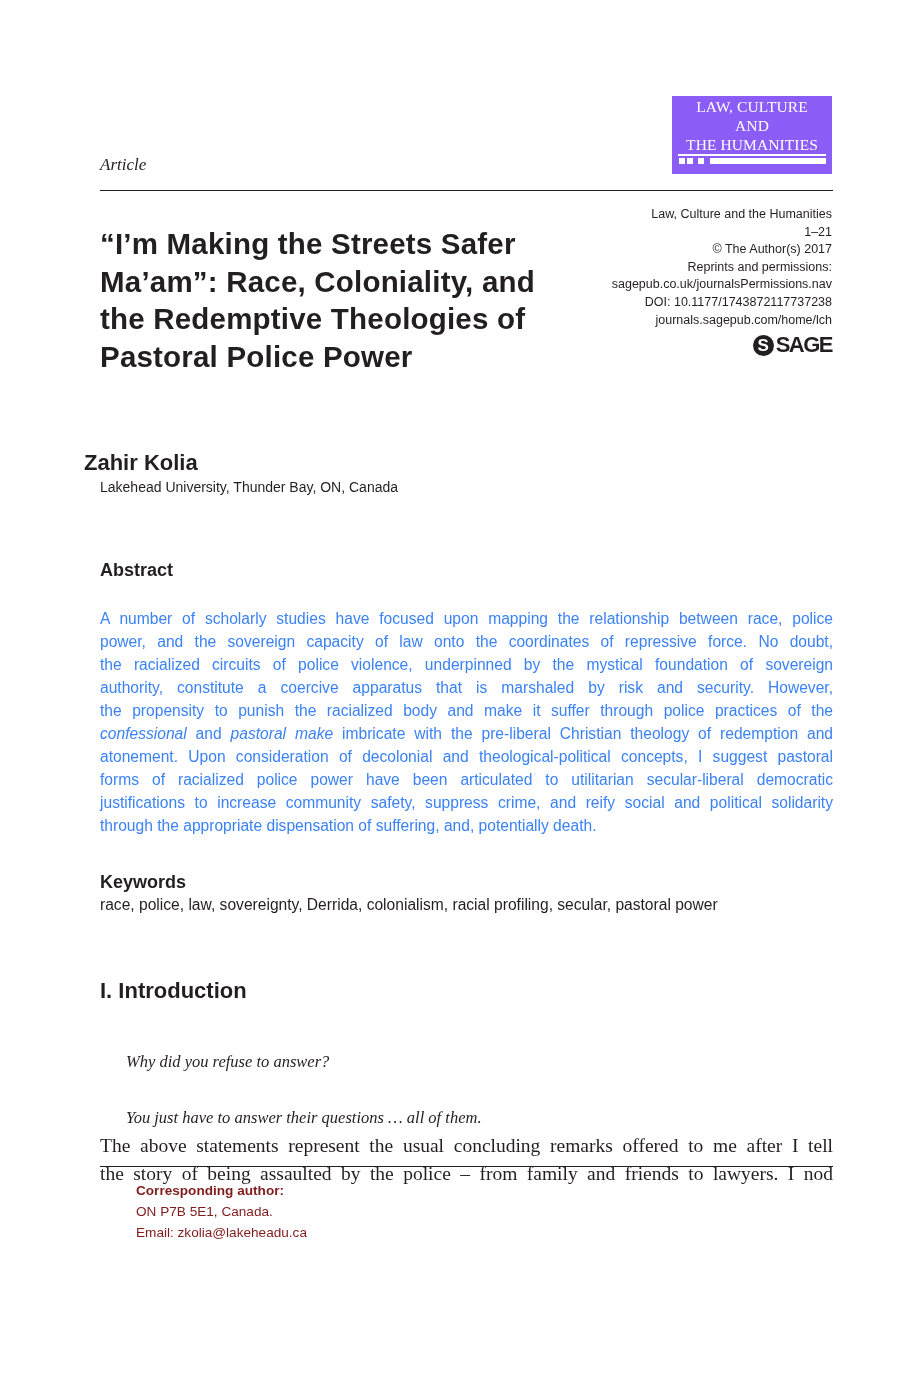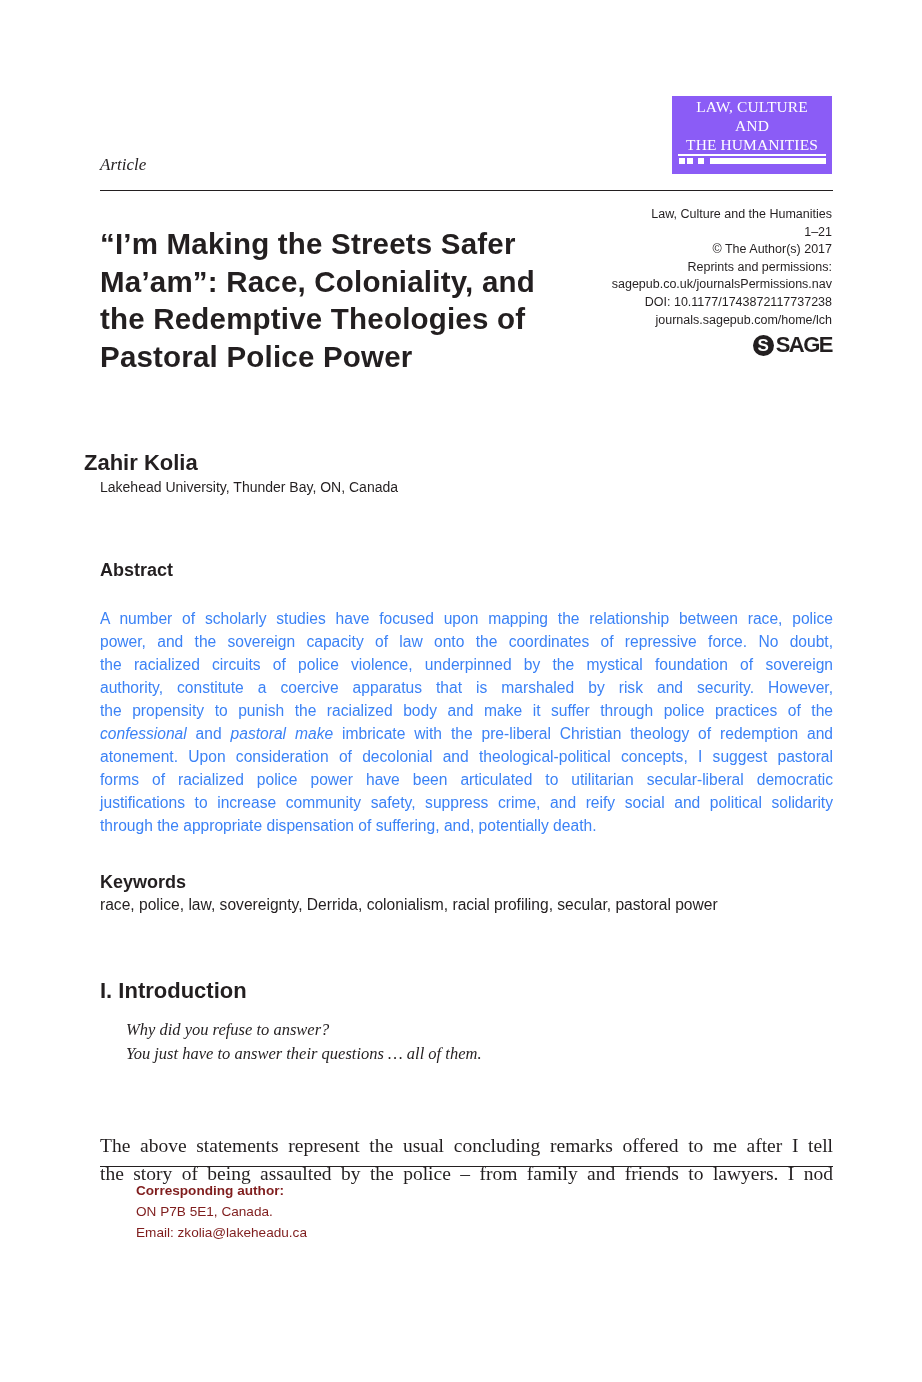--- a/index.html
+++ b/index.html
@@ -100,21 +100,21 @@
 
     .intro-head {
       left: 100px; top: 978px;
       font-size: 22px; font-weight: bold; color: #231f20;
     }
     .epigraph {
       left: 126px; top: 1018px;
       font-family: "Liberation Serif", "DejaVu Serif", serif;
       font-style: italic; font-size: 16.5px; line-height: 24px; color: #231f20;
     }
-    .epigraph .ln { display: block; white-space: nowrap; }
+    .epigraph .ln { display: block; white-space: nowrap; margin-top: 32px; }
     .body-text {
       left: 100px; top: 1132px; width: 733px;
       font-family: "Liberation Serif", "DejaVu Serif", serif;
       font-size: 19.5px; line-height: 28px; color: #231f20;
     }
     .body-text .ln { display: block; text-align: justify; text-align-last: justify; white-space: nowrap; }
 
     .foot-rule {
       left: 100px; top: 1166px; width: 733px; height: 1px; background: #231f20;
     }

